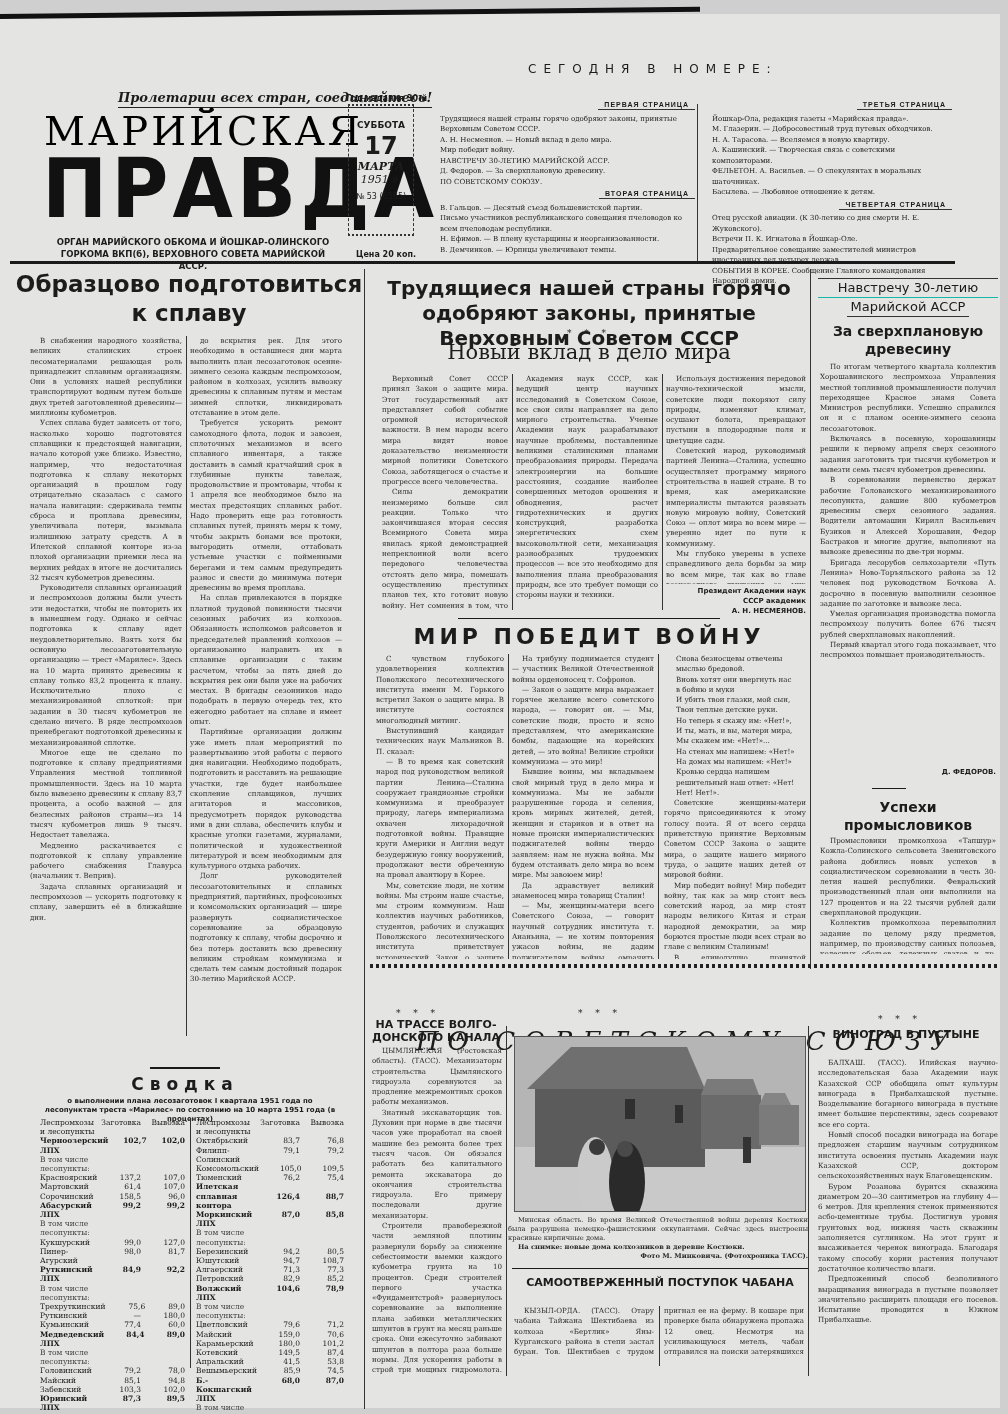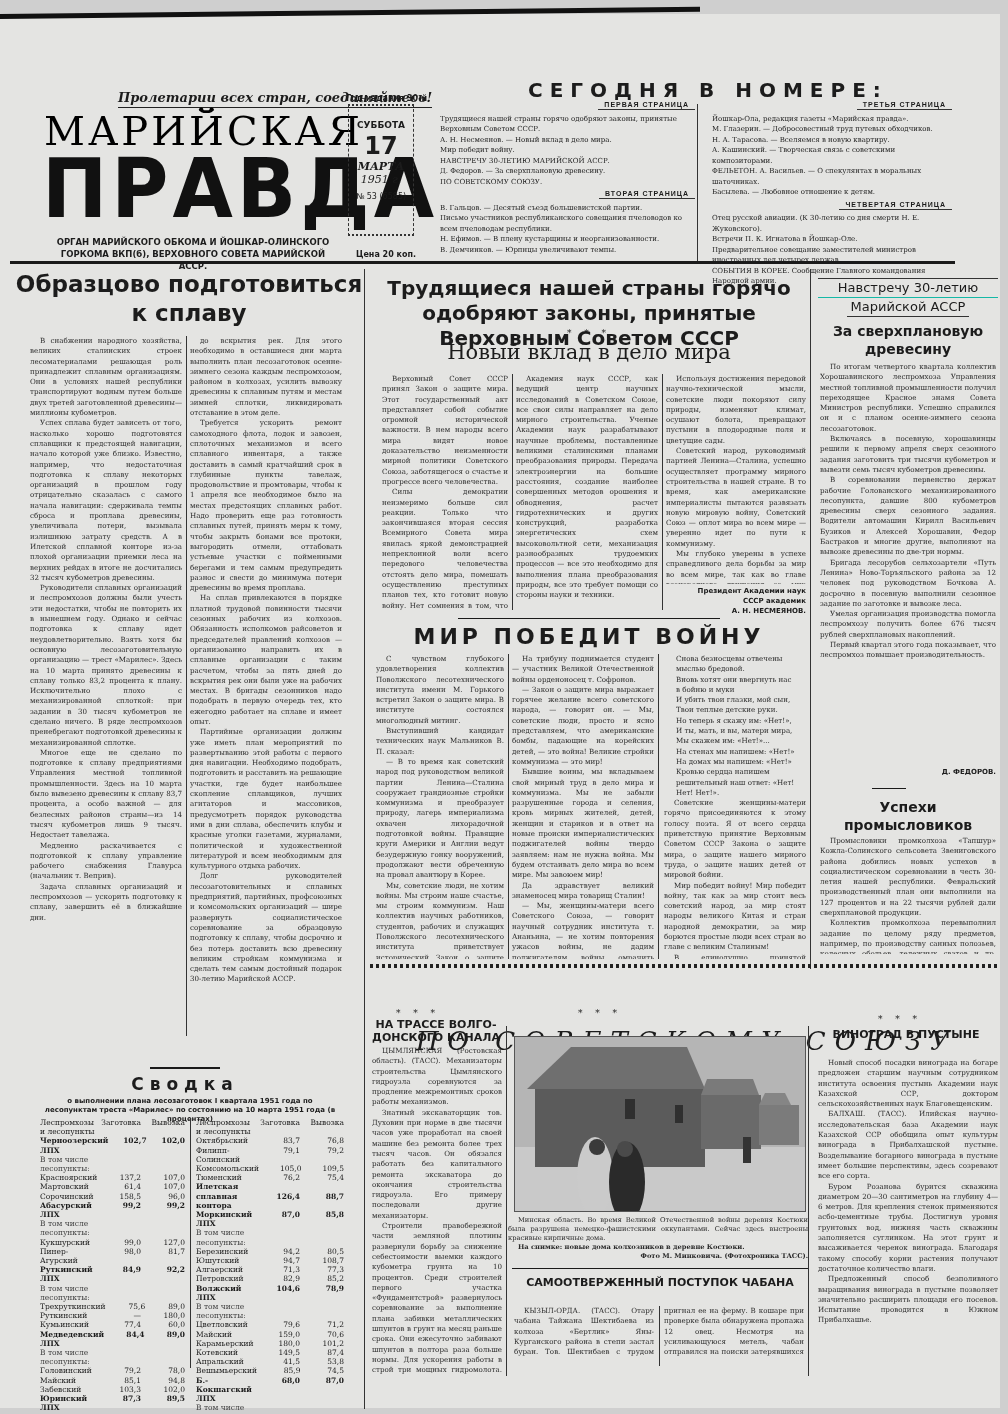--- a/index.html
+++ b/index.html
@@ -12,21 +12,21 @@
   .title2{left:42px;top:130px;font-family:"DejaVu Sans",sans-serif;font-weight:bold;font-size:78px;letter-spacing:4px;color:#111;transform:scaleY(1.05);}
   .organ{left:48px;top:222px;width:290px;text-align:center;font-family:"DejaVu Sans",sans-serif;font-weight:bold;font-size:8.5px;line-height:12px;}
   .yearline{left:346px;top:80px;font-family:"DejaVu Sans",sans-serif;font-weight:bold;font-size:8px;}
   .datebox{left:348px;top:90px;width:64px;height:128px;border-top:2px dotted #333;border-bottom:2px dotted #333;border-left:1px dashed #333;border-right:1px dashed #333;text-align:center;font-family:"DejaVu Sans",sans-serif;}
   .datebox .day{font-size:9px;font-weight:bold;margin-top:14px;}
   .datebox .num{font-size:24px;font-weight:bold;margin-top:2px;}
   .datebox .mon{font-size:11px;font-style:italic;font-weight:bold;font-family:"DejaVu Serif",serif;}
   .datebox .yr{font-size:11px;font-style:italic;font-family:"DejaVu Serif",serif;}
   .datebox .issue{font-size:8px;margin-top:6px;}
   .price{left:356px;top:236px;font-family:"DejaVu Sans",sans-serif;font-size:8px;font-weight:bold;}
-  .today-title{left:528px;top:64px;font-family:"DejaVu Sans",sans-serif;font-weight:bold;font-size:20px;letter-spacing:7px;}
+  .today-title{left:528px;top:48px;font-family:"DejaVu Sans",sans-serif;font-weight:normal;font-size:12px;letter-spacing:7px;}
   .toc{font-family:"DejaVu Serif",serif;font-size:7px;line-height:10.5px;}
   .toc .h{font-family:Liberation Sans, sans-serif;font-weight:bold;font-size:7px;text-align:right;letter-spacing:1px;margin:2px 0 3px 0;}
   .toc .h span{border-bottom:1px solid #333;padding:0 6px 1px 6px;}
   .rule{background:#1a1a1a;}
   .vrule{width:1px;background:#333;}
   .headline{font-family:"DejaVu Sans",sans-serif;font-weight:bold;text-align:center;}
   .col{font-family:"DejaVu Serif",serif;font-size:7.1px;line-height:10.3px;text-align:justify;color:#2b2b2b;}
   .col p{margin:0;text-indent:10px;}
   .stars{text-align:center;font-size:9px;letter-spacing:5px;}
   .photo{background:linear-gradient(180deg,#bcbcbc 0%,#a8a8a8 40%,#8f8f8f 60%,#cfcfcf 62%,#b8b8b8 100%);border:1px solid #555;overflow:hidden;}
@@ -477,18 +477,18 @@
 
   <div class="abs headline" style="left:512px;top:1262px;width:296px;font-size:11px;line-height:13px;">САМООТВЕРЖЕННЫЙ ПОСТУПОК ЧАБАНА</div>
   <div class="abs col" style="left:514px;top:1292px;width:290px;height:60px;overflow:hidden;column-count:2;column-gap:10px;column-rule:1px solid #333;">
     <p>КЫЗЫЛ-ОРДА. (ТАСС). Отару чабана Тайжана Шектибаева из колхоза «Бертлик» Яны-Курганского района в степи застал буран. Тов. Шектибаев с трудом пригнал ее на ферму. В кошаре при проверке была обнаружена пропажа 12 овец. Несмотря на усиливающуюся метель, чабан отправился на поиски затерявшихся в степи животных. Лишь через трое суток он нашел их и пригнал на ферму.</p>
   </div>
 
   <div class="abs vrule" style="left:808px;top:1012px;height:350px;"></div>
 
   <div class="abs headline" style="left:812px;top:1014px;width:188px;font-size:11px;line-height:13px;">ВИНОГРАД В ПУСТЫНЕ</div>
   <div class="abs col" style="left:818px;top:1044px;width:180px;height:310px;overflow:hidden;">
+    <p>БАЛХАШ. (ТАСС). Илийская научно-исследовательская база Академии наук Казахской ССР обобщила опыт культуры винограда в Прибалхашской пустыне. Возделывание богарного винограда в пустыне имеет большие перспективы, здесь созревают все его сорта.</p>
     <p>Новый способ посадки винограда на богаре предложен старшим научным сотрудником института освоения пустынь Академии наук Казахской ССР, доктором сельскохозяйственных наук Благовещенским.</p>
-    <p>БАЛХАШ. (ТАСС). Илийская научно-исследовательская база Академии наук Казахской ССР обобщила опыт культуры винограда в Прибалхашской пустыне. Возделывание богарного винограда в пустыне имеет большие перспективы, здесь созревают все его сорта.</p>
     <p>Буром Розанова бурится скважина диаметром 20—30 сантиметров на глубину 4—6 метров. Для крепления стенок применяются асбо-цементные трубы. Достигнув уровня грунтовых вод, нижняя часть скважины заполняется суглинком. На этот грунт и высаживается черенок винограда. Благодаря такому способу корни растения получают достаточное количество влаги.</p>
     <p>Предложенный способ безполивного выращивания винограда в пустыне позволяет значительно расширить площади его посевов. Испытание проводится в Южном Прибалхашье.</p>
   </div>
 </div>
 
 </body></html>

